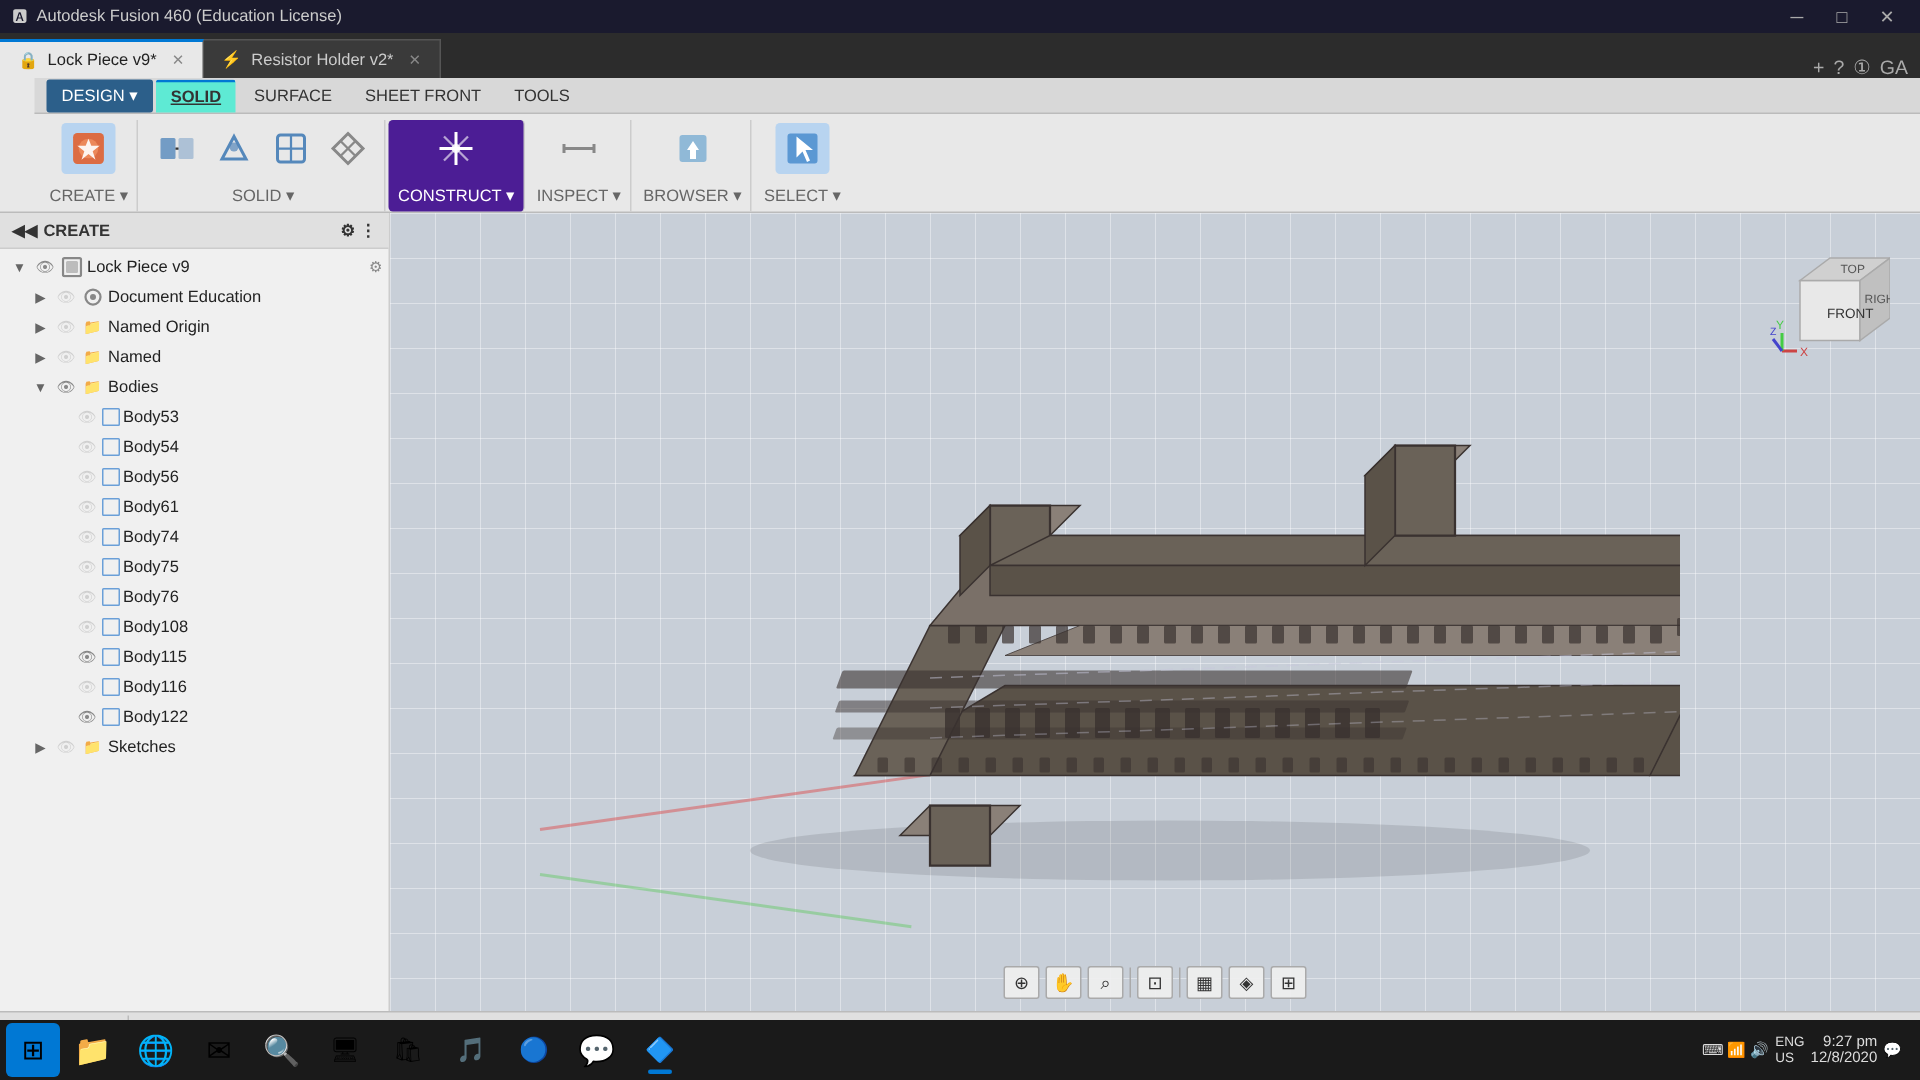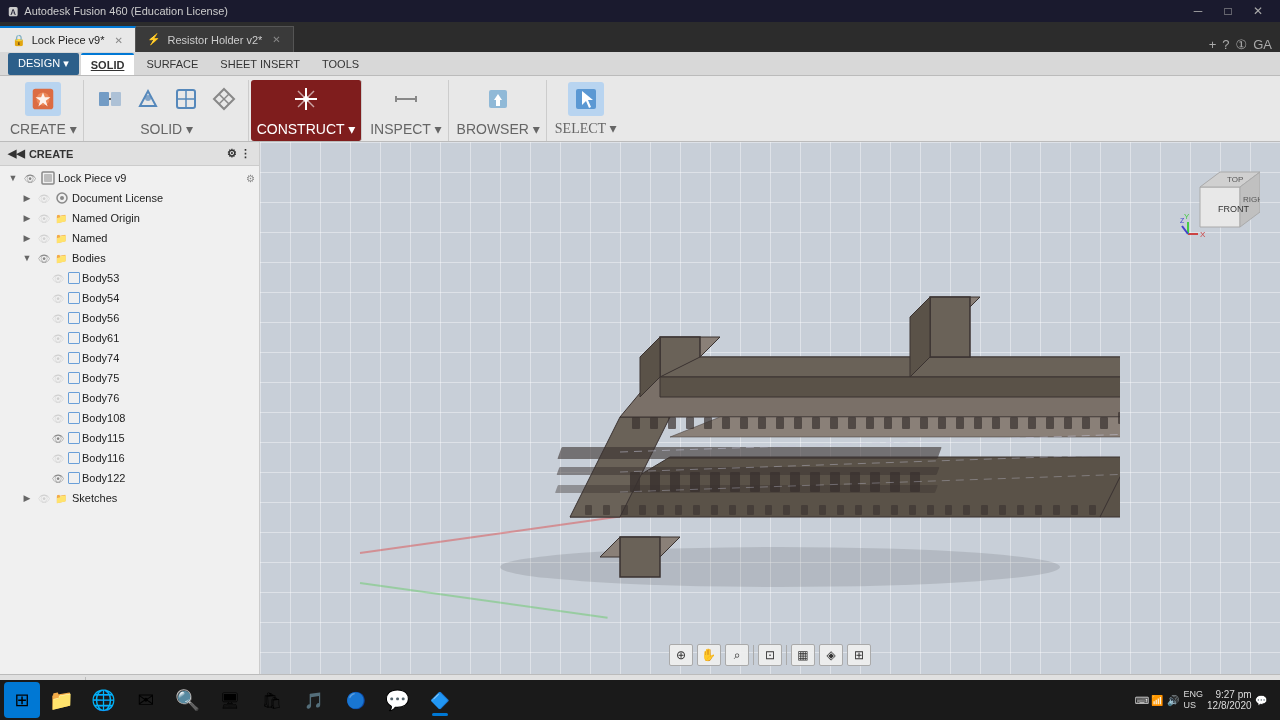--- a/index.html
+++ b/index.html
@@ -50,20 +50,21 @@
     .tab-close { font-size: 10px; color: #888; cursor: pointer; margin-left: 4px; }
     #tabbar-right { margin-left: auto; display: flex; align-items: center; gap: 6px; padding-right: 8px; color: #aaa; font-size: 13px; }
 
     
     #ribbon {
       height: 90px;
       background: #e8e8e8;
       border-bottom: 1px solid #bbb;
       display: flex;
       flex-direction: column;
+      padding-left: 23px;
     }
     #ribbon-tabs {
       height: 24px;
       background: #d8d8d8;
       display: flex;
       align-items: center;
       gap: 2px;
       padding: 0 8px;
       border-bottom: 1px solid #bbb;
     }
@@ -71,21 +72,21 @@
       height: 22px;
       padding: 0 10px;
       display: flex;
       align-items: center;
       font-size: 11px;
       color: #333;
       cursor: pointer;
       border-radius: 2px 2px 0 0;
     }
     .ribbon-tab.active {
-      background: #ffffff;
+      background: #5eead4;
       border-top: 2px solid #0078d4;
       font-weight: bold;
       text-decoration: underline;
     }
     #design-mode {
       height: 22px;
       background: #2c5f8a;
       color: white;
       padding: 0 10px;
       display: flex;
@@ -105,23 +106,23 @@
     }
     .ribbon-group {
       display: flex;
       flex-direction: column;
       align-items: center;
       border-right: 1px solid #ccc;
       padding: 2px 6px;
       gap: 2px;
       min-width: 60px;
     }
-    .ribbon-group:last-child { border-right: none; font-family: Liberation Serif, serif; }
+    .ribbon-group:last-child { border-right: none; }
     .ribbon-group-label {
-      font-size: 14px;
+      font-size: 11px;
       color: #666;
       margin-top: auto;
       padding-bottom: 2px;
       display: flex;
       align-items: center;
       gap: 2px;
     }
     .ribbon-buttons {
       display: flex;
       gap: 2px;
@@ -349,21 +350,21 @@
       gap: 4px;
       color: #ddd;
       font-size: 10px;
       padding-right: 8px;
     }
 
     
     .model-svg { width: 100%; height: 100%; }
 
     
-    .construct-active { background: #7f1d1d; color: white; border-radius: 3px; }
+    .construct-active { background: #4c1d95; color: white; border-radius: 3px; }
   </style>
 </head>
 <body>
 
 <div id="titlebar">
   <div id="titlebar-left">
     <span>🅰</span>
     <span>Autodesk Fusion 460 (Education License)</span>
   </div>
   <div id="titlebar-controls">
@@ -397,21 +398,21 @@
     <div id="design-mode">
       <span>DESIGN ▾</span>
     </div>
     <div class="ribbon-tab active">
       <span>SOLID</span>
     </div>
     <div class="ribbon-tab">
       <span>SURFACE</span>
     </div>
     <div class="ribbon-tab">
-      <span>SHEET INSERT</span>
+      <span>SHEET FRONT</span>
     </div>
     <div class="ribbon-tab">
       <span>TOOLS</span>
     </div>
   </div>
 
   <div id="ribbon-content">
 
     <div class="ribbon-group">
       <div class="ribbon-buttons">
@@ -577,21 +578,21 @@
       <div class="tree-item">
         <span class="tree-indent" style="width:18px"></span>
         <span class="tree-arrow">▶</span>
         <span class="tree-eye" style="opacity:0.3;">👁</span>
         <span class="tree-icon">
           <svg width="14" height="14" viewBox="0 0 14 14">
               <circle cx="7" cy="7" r="5" fill="none" stroke="#888" stroke-width="1.5"></circle>
               <circle cx="7" cy="7" r="2" fill="#888"></circle>
             </svg>
         </span>
-        <span class="tree-label">Document License</span>
+        <span class="tree-label">Document Education</span>
       </div>
 
       <div class="tree-item">
         <span class="tree-indent" style="width:18px"></span>
         <span class="tree-arrow">▶</span>
         <span class="tree-eye" style="opacity:0.3;">👁</span>
         <span class="tree-icon folder-icon">📁</span>
         <span class="tree-label">Named Origin</span>
       </div>
 

